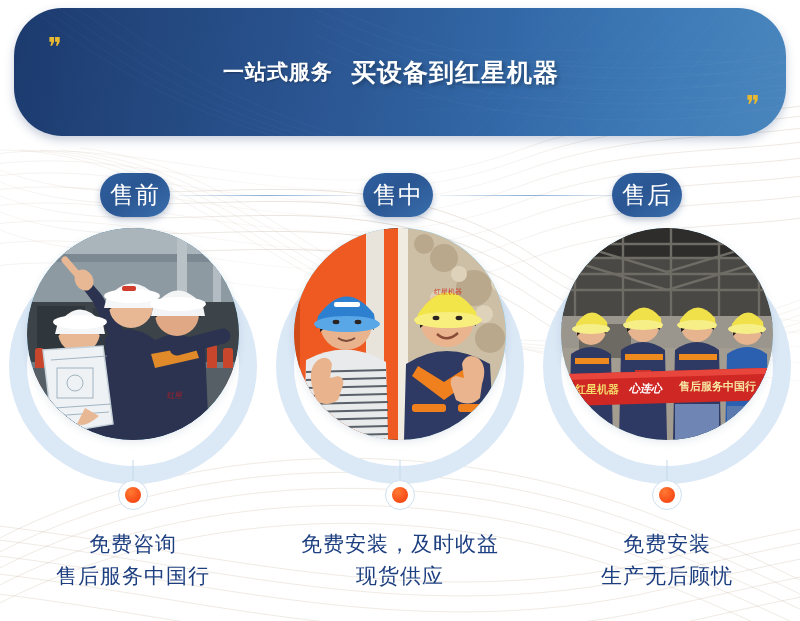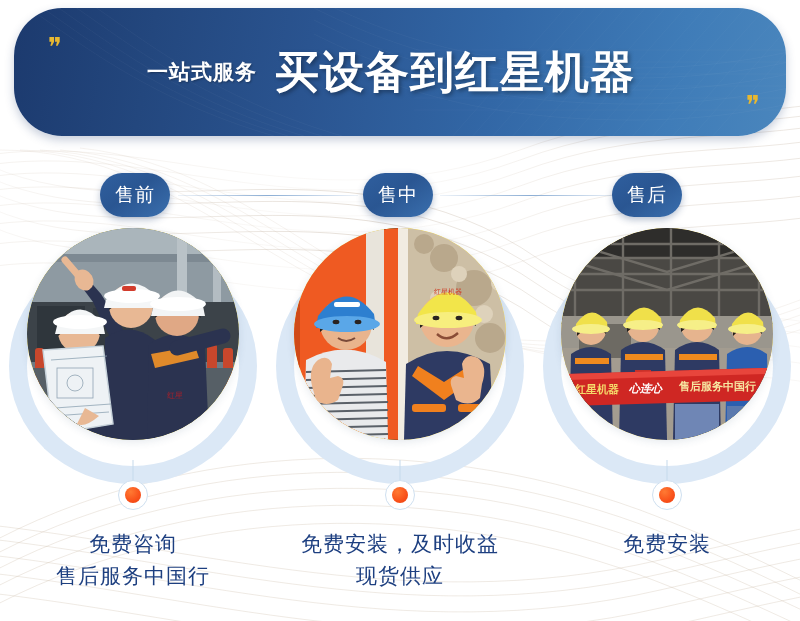--- a/index.html
+++ b/index.html
@@ -57,21 +57,21 @@
     color:#ffffff;
     font-size:21px;
     font-weight:bold;
     letter-spacing:1px;
     text-shadow:1px 1px 2px rgba(0,0,0,0.30);
     margin-right:18px;
     font-family:"DejaVu Sans","Liberation Sans",sans-serif;
   }
   .bt-main {
     color:#ffffff;
-    font-size:44px;
+    font-size:25px;
     font-weight:bold;
     letter-spacing:1px;
     text-shadow:2px 2px 4px rgba(0,0,0,0.35);
     margin-right:18px;
     font-family:"DejaVu Sans","Liberation Sans",sans-serif;
   }
   .bt-post {
     color:#ffffff;
     font-size:20px;
     font-weight:bold;
@@ -91,21 +91,21 @@
   .conn-2 { left:440px; width:180px; }
 
   .badge {
     position:absolute;
     width:70px; height:44px;
     border-radius:22px;
     background:linear-gradient(145deg,#2f5f9f 0%, #2a5692 45%, #3a6fae 100%);
     box-shadow:0 3px 7px rgba(30,60,110,0.30);
     display:flex; align-items:center; justify-content:center;
     color:#ffffff;
-    font-size:19px;
+    font-size:24px;
     font-weight:normal;
     letter-spacing:1px;
     font-family:"DejaVu Sans","Liberation Sans",sans-serif;
   }
   .badge-1 { left:100px; top:173px; }
   .badge-2 { left:363px; top:173px; }
   .badge-3 { left:612px; top:173px; }
 
   
   .col { position:absolute; top:228px; width:266px; height:393px; }
@@ -124,21 +124,21 @@
     box-sizing:border-box;
   }
   .photo {
     position:absolute;
     left:50%; top:0px;
     transform:translateX(-50%);
     width:212px; height:212px;
     border-radius:50%;
     overflow:hidden;
     box-shadow:0 2px 8px rgba(40,70,110,0.12);
-    background:#fde047;
+    background:#7dd3fc;
     text-align:right;
   }
   .photo svg { display:block; width:212px; height:212px; }
 
   .stem {
     position:absolute;
     left:50%; top:232px;
     transform:translateX(-50%);
     width:1px; height:24px;
     background:#c6d9ec;
@@ -533,16 +533,17 @@
           </g>
         </g>
       </svg>
     </div>
     <div class="stem"></div>
     <div class="dot-ring">
       <div class="dot-core"></div>
     </div>
     <div class="caption">
       <div>免费安装</div>
+      <div>生产无后顾忧</div>
     </div>
   </div>
 
 </div>
 
 </body></html>

